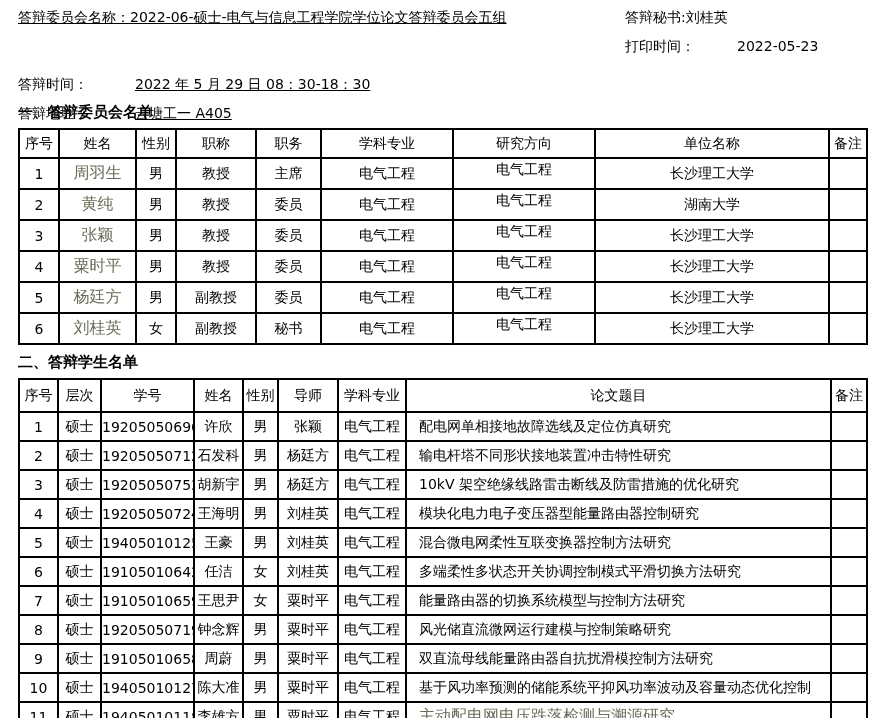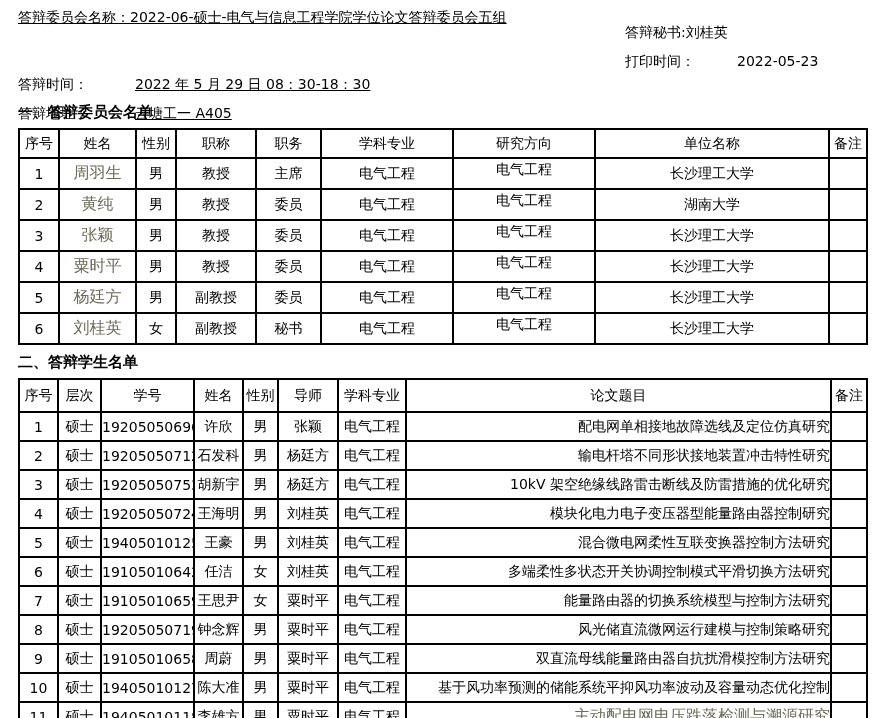--- a/index.html
+++ b/index.html
@@ -14,21 +14,21 @@
     background:var(--bg);
     color:var(--ink);
     font-family:"DejaVu Sans","Liberation Sans",sans-serif;
     overflow:hidden;
   }
   .page{padding:8px 15px 0 18px;position:relative;}
 
   
   .info-line{position:relative;height:29px;font-size:14px;line-height:19px;white-space:nowrap;text-decoration:underline;}
   .lab-fixed{display:inline-block;width:117px;margin-top:38px;}
-  .right-col{position:absolute;left:607px;top:15px;white-space:nowrap;}
+  .right-col{position:absolute;left:607px;top:0;white-space:nowrap;}
   .plab{display:inline-block;width:112px;}
 
   
   .section-title{
     font-size:15px;font-weight:bold;margin:8px 0 7px 0;line-height:18px;
   }
   .section-title.second{}
 
   
   table{
@@ -81,22 +81,22 @@
     border-radius:13px;
   }
   
   #committee-table td:nth-child(7){
     vertical-align:top;
     padding-top:2px;
   }
   
   #student-table th:nth-child(8){text-align:center;margin-left:48px;}
   #student-table td:nth-child(8){
-    text-align:right;
-    padding-left:4px;
+    text-align:left;
+    padding-left:12px;
     margin-left:24px;
   }
   
   #student-table tr:last-child td:nth-child(8){
     color:var(--muted);
     font-size:16px;
   }
 </style>
 </head>
 <body>

